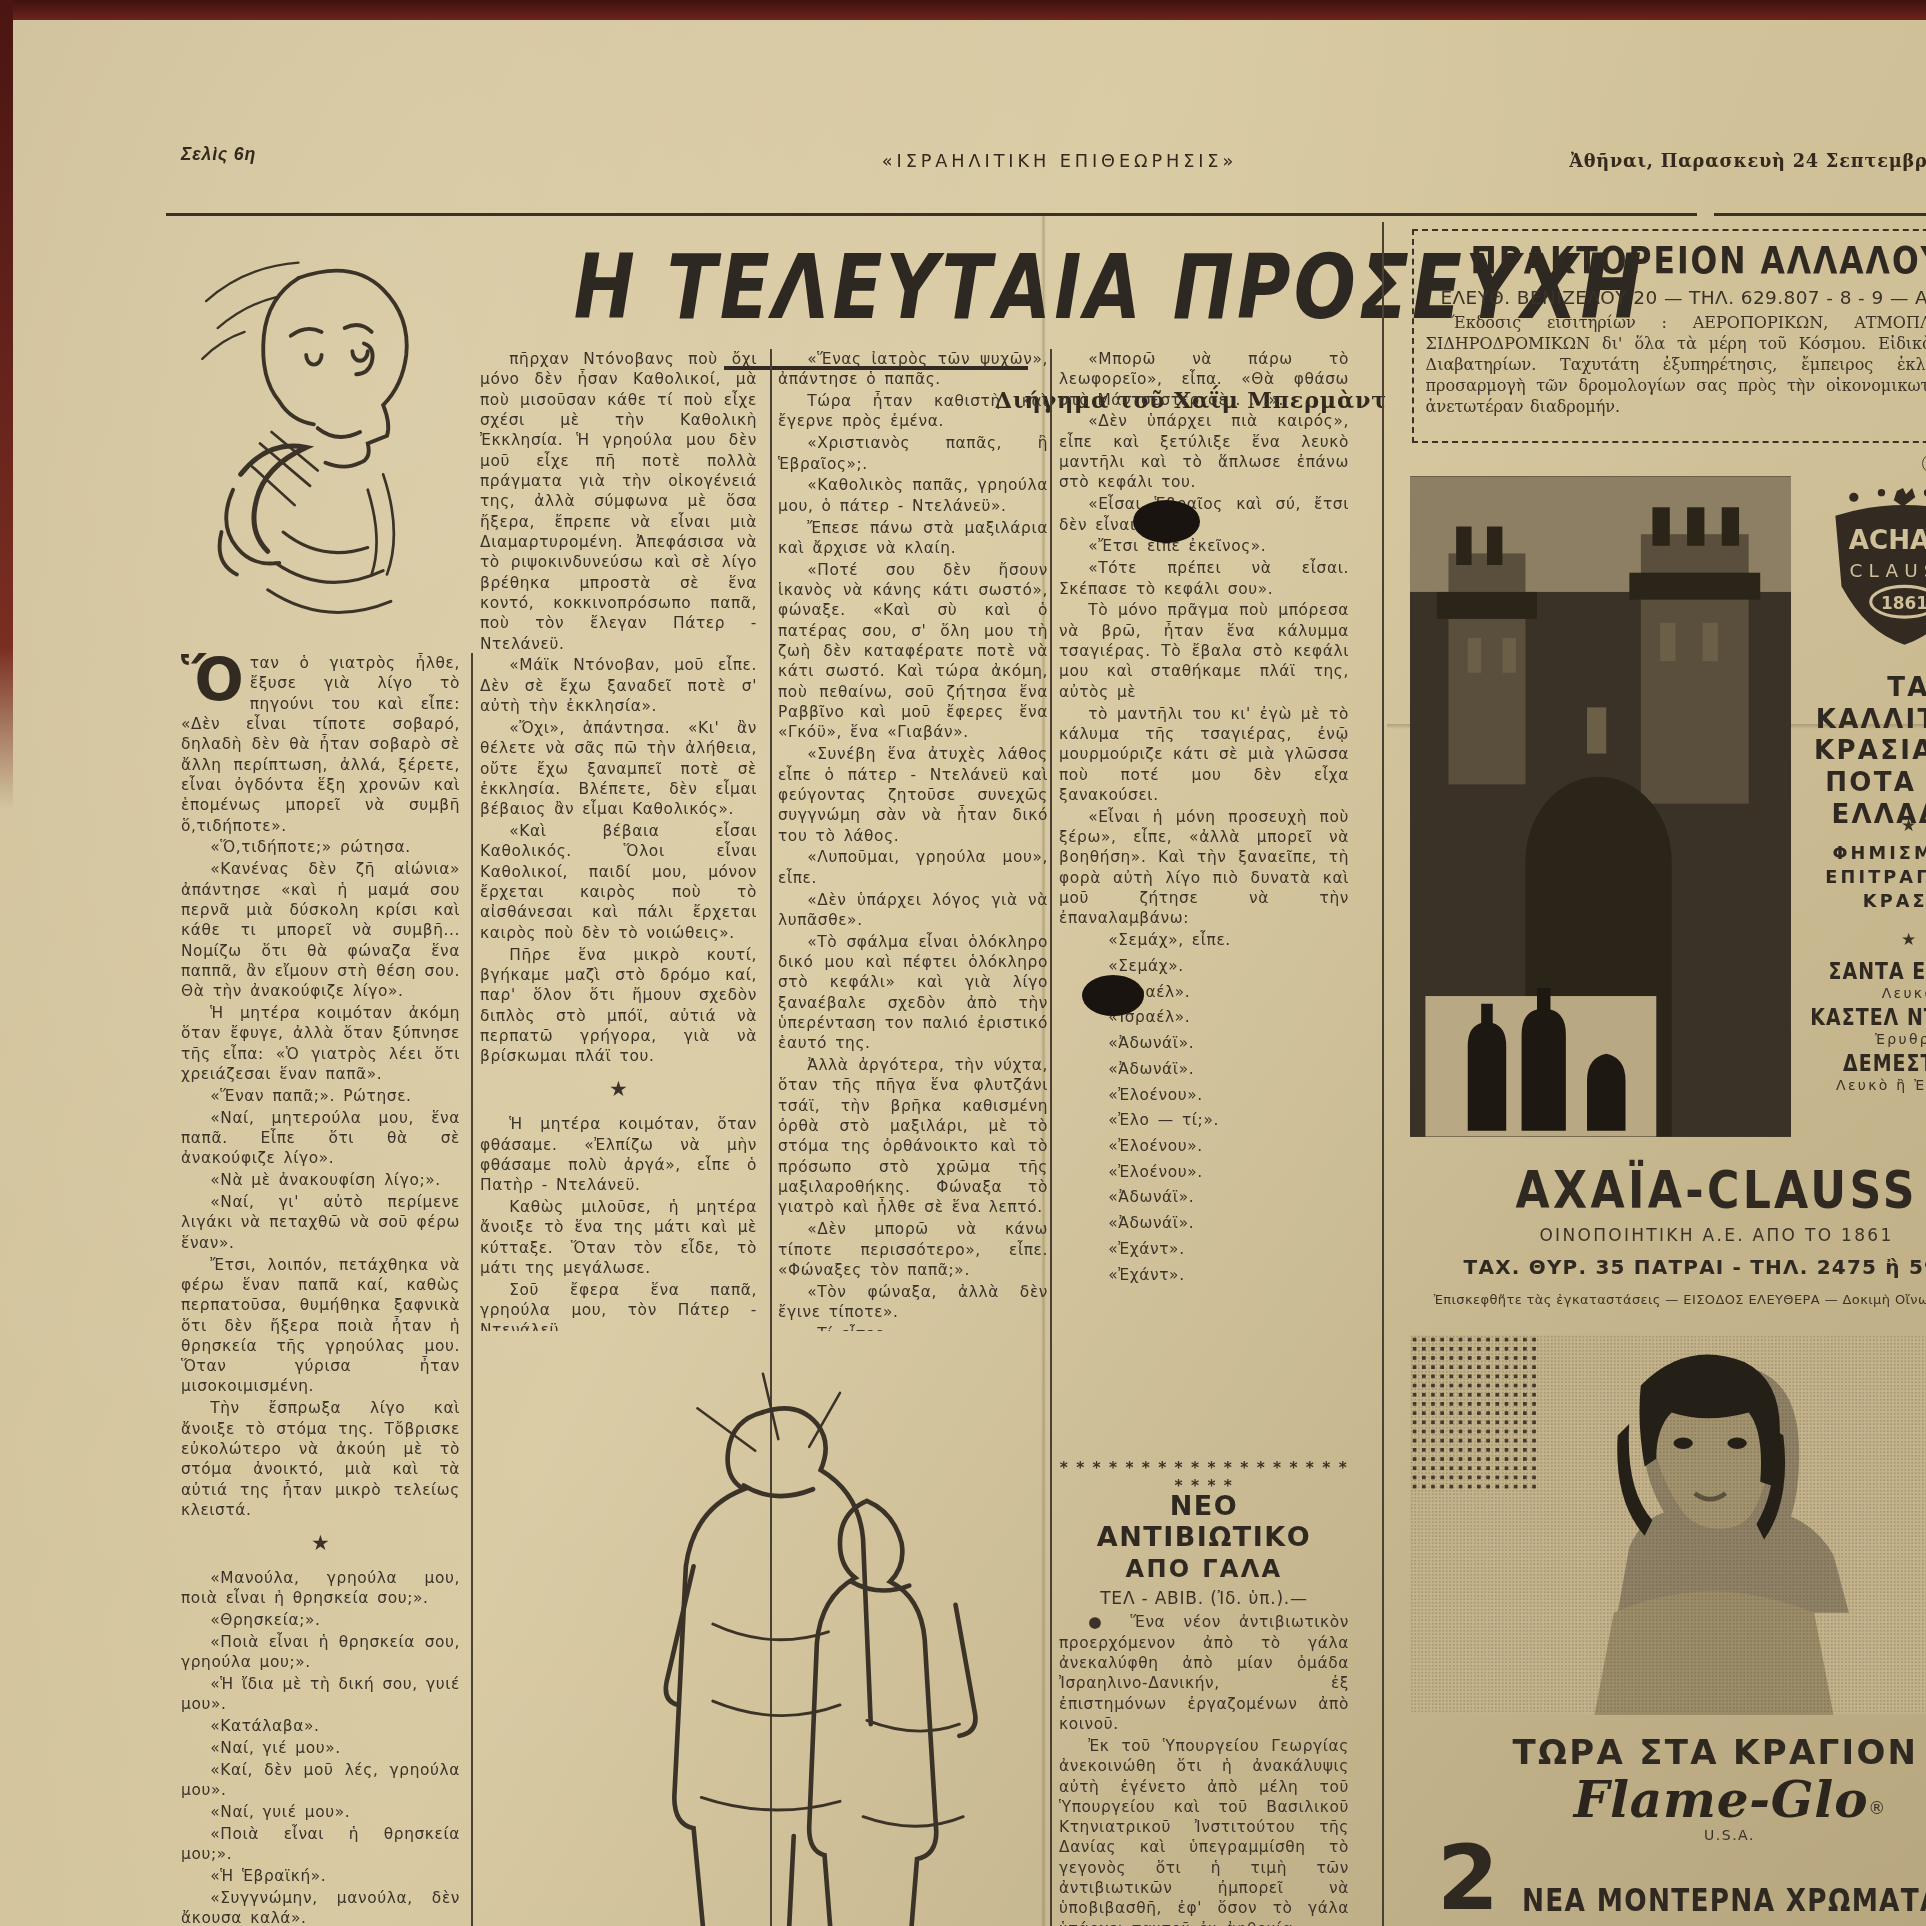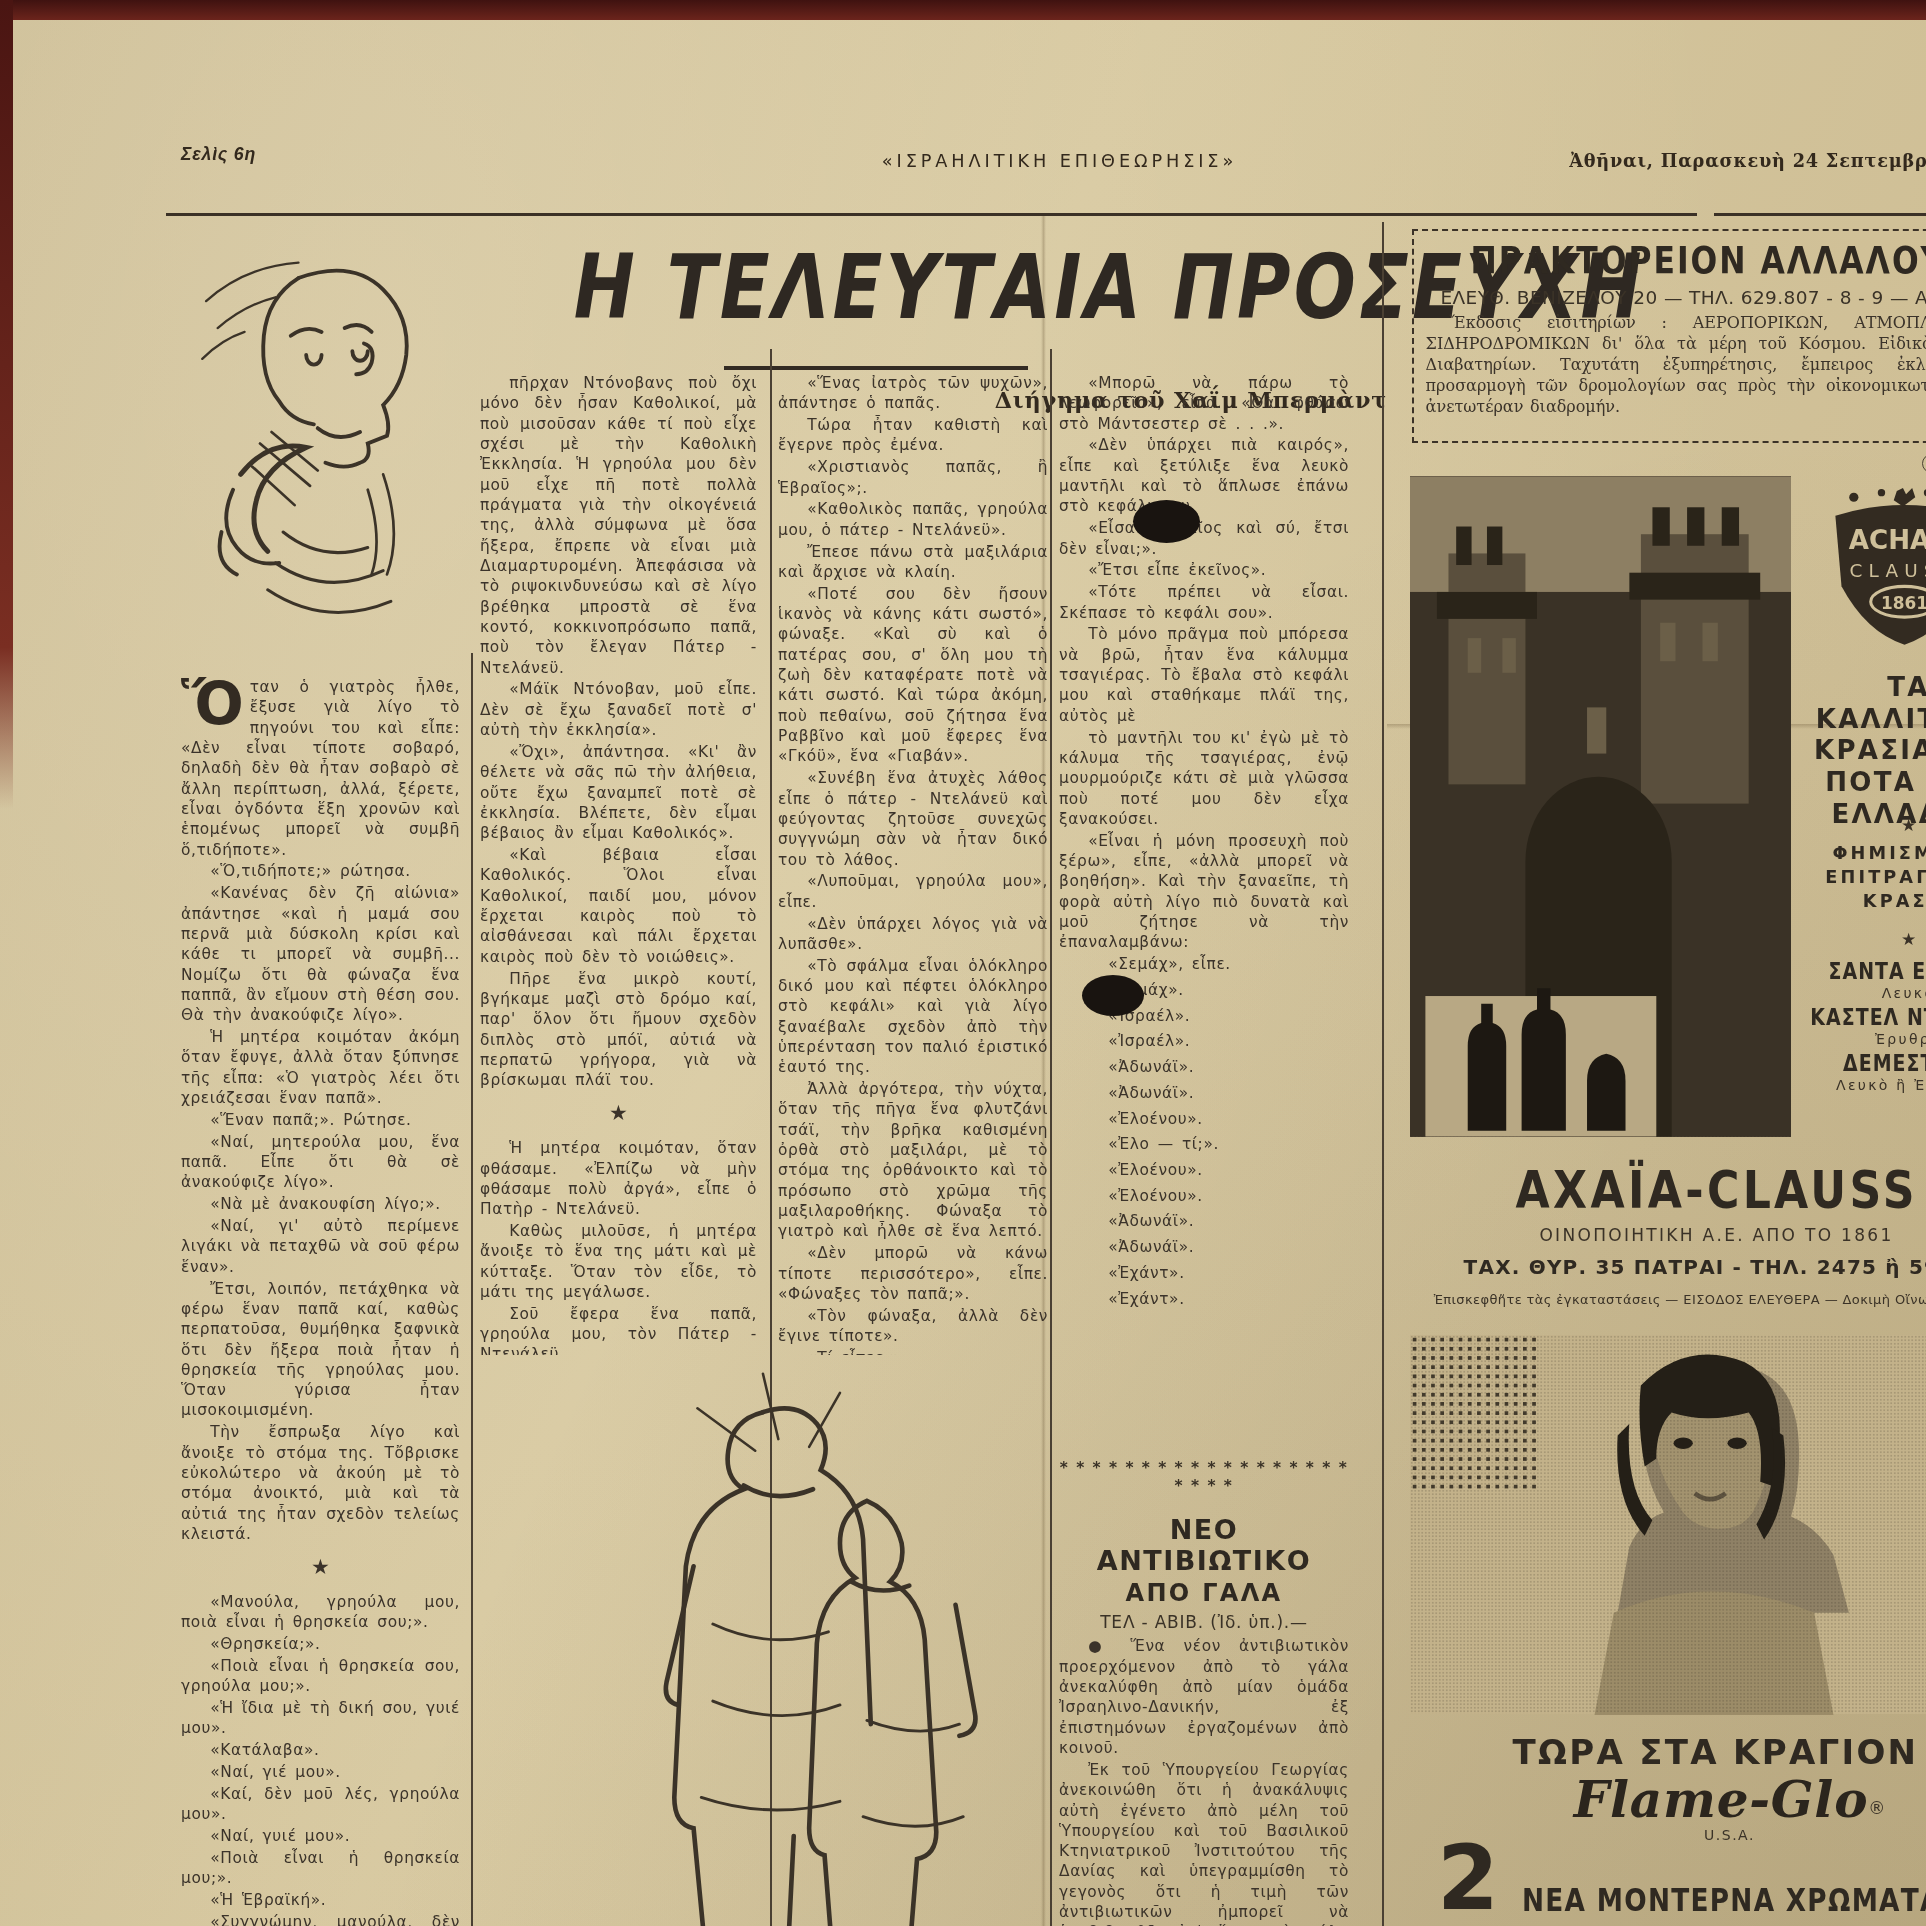--- a/index.html
+++ b/index.html
@@ -14,21 +14,21 @@
   .edge-top{left:0;top:0;width:2136px;height:20px;background:linear-gradient(#3f1210,#6b241c);}
   .edge-left{left:0;top:0;width:13px;height:809px;background:linear-gradient(180deg,#4a1512,#7a2e22 80%,transparent);}
   .crease-v{left:1041px;top:216px;width:5.4px;height:2812px;background:linear-gradient(90deg,transparent,rgba(90,70,40,.25),transparent);}
   .crease-h{left:1387px;top:724px;width:747px;height:4.6px;background:linear-gradient(rgba(90,70,40,.28),transparent);}
   .hd{font-size:17.7px;letter-spacing:0.8px;color:#33291d;}
   .hrule{background:#3b3126;height:2.7px;}
   .vrule{background:#4a4033;width:1.5px;}
   .headline{font-weight:bold;font-style:italic;font-size:89px;letter-spacing:3.9px;color:#2e2822;
     transform:scaleX(.82);transform-origin:center;white-space:nowrap;text-align:center;}
   .byline{font-family:"DejaVu Serif",serif;font-weight:bold;font-size:22.3px;letter-spacing:0.8px;color:#332a1f;}
-  .col{overflow:hidden;margin-top:24px;}
+  .col{overflow:hidden;}
   .par{margin:0 0 1.5px 0;text-align:justify;text-indent:1.9em;font-size:15.4px;line-height:1.32;
     letter-spacing:0.6px;word-spacing:2.7px;color:#3b332a;}
   .star-sep{text-align:center;text-indent:0;font-size:21px;margin:10px 0;letter-spacing:0;}
   .lead-drop{float:left;font-size:58px;line-height:.85;padding:3.1px 5.4px 0 0;font-weight:bold;color:#332b22;}
   .listpar{text-indent:3.2em;margin-bottom:5.4px;}
   .sketch{stroke:#3b3328;fill:none;stroke-linecap:round;}
   .box-dash{border:2.7px dashed #3b3227;}
   .ad-title{font-weight:bold;color:#2f2921;}
   .cond{transform:scaleX(.85);transform-origin:left center;white-space:nowrap;}
   .condc{transform:scaleX(.85);transform-origin:center;white-space:nowrap;}
@@ -89,21 +89,21 @@
     <div>
 
     <p class="par">«Ὅ,τιδήποτε;» ρώτησα.</p>
         <p class="par">«Κανένας δὲν ζῆ αἰώνια» ἀπάντησε «καὶ ἡ μαμά σου περνᾶ μιὰ δύσκολη κρίσι καὶ κάθε τι μπορεῖ νὰ συμβῆ... Νομίζω ὅτι θὰ φώναζα ἕνα παππᾶ, ἂν εἴμουν στὴ θέση σου. Θὰ τὴν ἀνακούφιζε λίγο».</p>
         <p class="par">Ἡ μητέρα κοιμόταν ἀκόμη ὅταν ἔφυγε, ἀλλὰ ὅταν ξύπνησε τῆς εἶπα: «Ὁ γιατρὸς λέει ὅτι χρειάζεσαι ἕναν παπᾶ».</p>
         <p class="par">«Ἕναν παπᾶ;». Ρώτησε.</p>
         <p class="par">«Ναί, μητερούλα μου, ἕνα παπᾶ. Εἶπε ὅτι θὰ σὲ ἀνακούφιζε λίγο».</p>
         <p class="par">«Νὰ μὲ ἀνακουφίση λίγο;».</p>
         <p class="par">«Ναί, γι' αὐτὸ περίμενε λιγάκι νὰ πεταχθῶ νὰ σοῦ φέρω ἕναν».</p>
         <p class="par">Ἔτσι, λοιπόν, πετάχθηκα νὰ φέρω ἕναν παπᾶ καί, καθὼς περπατοῦσα, θυμήθηκα ξαφνικὰ ὅτι δὲν ἤξερα ποιὰ ἦταν ἡ θρησκεία τῆς γρηούλας μου. Ὅταν γύρισα ἦταν μισοκοιμισμένη.</p>
-        <p class="par">Τὴν ἔσπρωξα λίγο καὶ ἄνοιξε τὸ στόμα της. Τὄβρισκε εὐκολώτερο νὰ ἀκούη μὲ τὸ στόμα ἀνοικτό, μιὰ καὶ τὰ αὐτιά της ἦταν σχεδὸν τελείως κλειστά.</p>
+        <p class="par">Τὴν ἔσπρωξα λίγο καὶ ἄνοιξε τὸ στόμα της. Τὄβρισκε εὐκολώτερο νὰ ἀκούη μὲ τὸ στόμα ἀνοικτό, μιὰ καὶ τὰ αὐτιά της ἦταν μικρὸ τελείως κλειστά.</p>
         <p class="par star-sep">★</p>
         <p class="par">«Μανούλα, γρηούλα μου, ποιὰ εἶναι ἡ θρησκεία σου;».</p>
         <p class="par">«Θρησκεία;».</p>
         <p class="par">«Ποιὰ εἶναι ἡ θρησκεία σου, γρηούλα μου;».</p>
         <p class="par">«Ἡ ἴδια μὲ τὴ δική σου, γυιέ μου».</p>
         <p class="par">«Κατάλαβα».</p>
         <p class="par">«Ναί, γιέ μου».</p>
         <p class="par">«Καί, δὲν μοῦ λές, γρηούλα μου».</p>
         <p class="par">«Ναί, γυιέ μου».</p>
         <p class="par">«Ποιὰ εἶναι ἡ θρησκεία μου;».</p>

